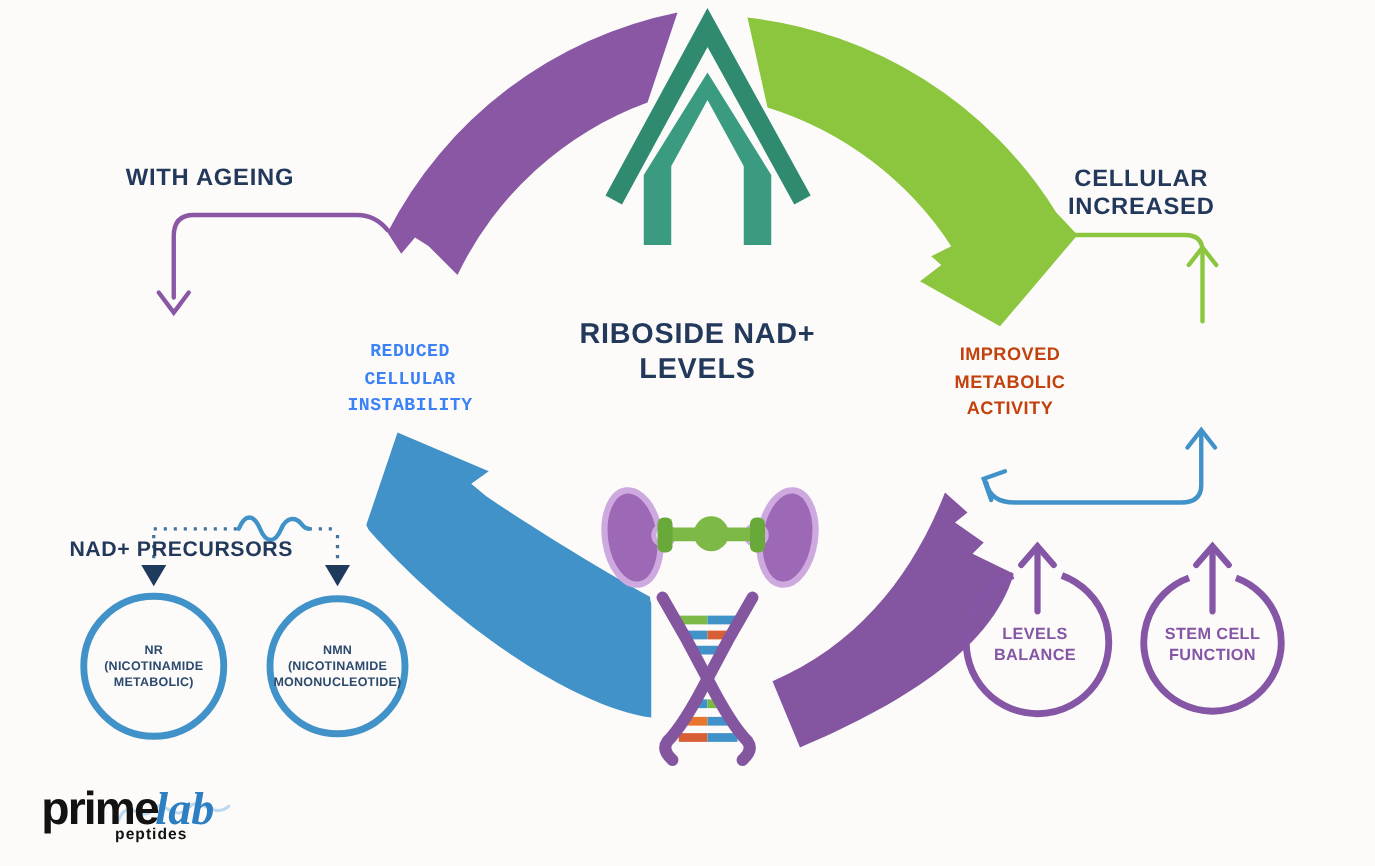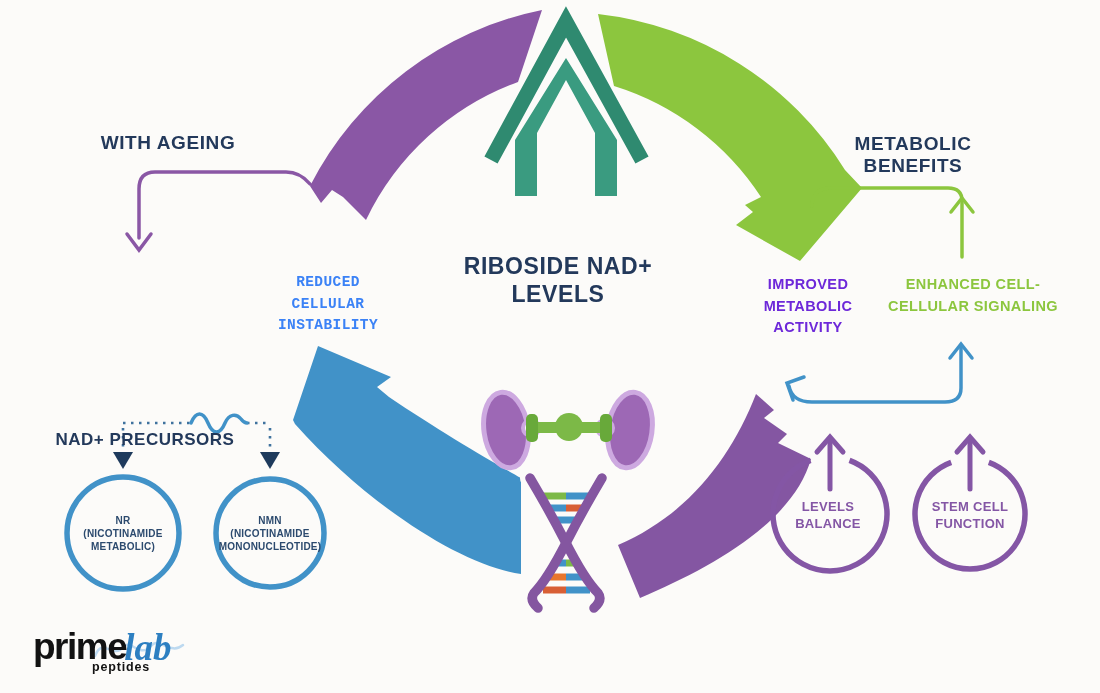--- a/index.html
+++ b/index.html
@@ -21,21 +21,21 @@
     font-size:19px;font-weight:700;letter-spacing:.6px;color:#23395b;
   }
   .center-title{
     font-size:23px;font-weight:700;letter-spacing:.6px;color:#23395b;line-height:28px;
   }
   .label{
     font-size:14.5px;font-weight:700;letter-spacing:.4px;line-height:21.5px;
   }
   .lbl-decline{color:#e8734c;}
   .lbl-reduced{color:#3b82f6;font-family:Liberation Mono, monospace;}
-  .lbl-improved{color:#6d28d9;}
+  .lbl-improved{color:#c2410c;}
   .lbl-enhanced{color:#8cc63e;}
   .precursors-title{
     font-size:17px;font-weight:700;letter-spacing:.5px;color:#23395b;margin-top:40px;
   }
   .circle-label{
     font-size:10px;font-weight:700;letter-spacing:.2px;line-height:13px;color:#2c4a6e;
   }
   .benefit-circle-label{
     font-size:13px;font-weight:700;letter-spacing:.3px;line-height:17px;color:#8456a5;
   }
@@ -154,36 +154,34 @@
         <path d="M 530 478 Q 549 510 566 543 Q 585 580 598 593 Q 603 600 594 608"></path>
         <path d="M 602 478 Q 583 510 566 543 Q 547 580 534 593 Q 529 600 538 608"></path>
       </g>
     </g>
 
     <path d="M 95 656 C 103 636 113 660 123 647 C 131 638 139 659 151 646 C 160 636 170 656 183 645" fill="none" stroke="#a8cdec" stroke-width="2.5" opacity="0.75" stroke-linecap="round"></path>
   </svg>
 
   <div class="t heading" style="left:68px;top:132px;width:200px;">WITH AGEING</div>
 
-  <div class="t heading" style="left:803px;top:133px;width:220px;">METABOLIC BENEFITS</div>
+  <div class="t heading" style="left:803px;top:133px;width:220px;">CELLULAR INCREASED</div>
 
   <div class="t center-title" style="left:418px;top:252px;width:280px;">RIBOSIDE NAD+
 LEVELS</div>
 
 
   <div class="t label lbl-reduced" style="left:248px;top:272px;width:160px;">REDUCED
 CELLULAR
 INSTABILITY</div>
 
   <div class="t label lbl-improved" style="left:728px;top:274px;width:160px;">IMPROVED
 METABOLIC
 ACTIVITY</div>
 
-  <div class="t label lbl-enhanced" style="left:863px;top:274px;width:220px;">ENHANCED CELL-
-CELLULAR SIGNALING</div>
 
   <div class="t precursors-title" style="left:45px;top:390px;width:200px;">NAD+ PRECURSORS</div>
 
   <div class="t circle-label" style="left:69px;top:514px;width:108px;">NR
 (NICOTINAMIDE
 METABOLIC)</div>
 
   <div class="t circle-label" style="left:216px;top:514px;width:108px;">NMN
 (NICOTINAMIDE
 MONONUCLEOTIDE)</div>

